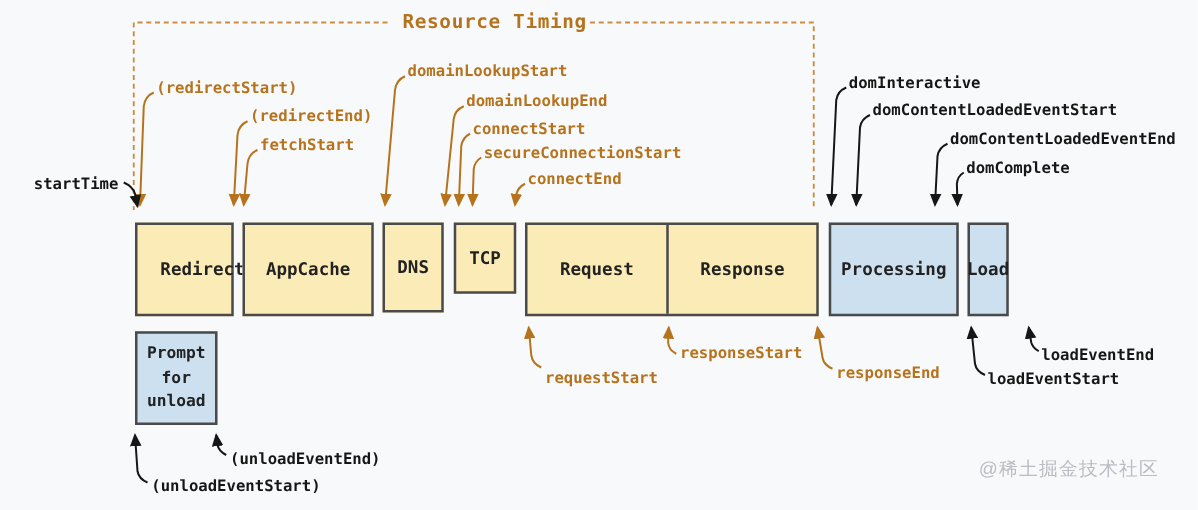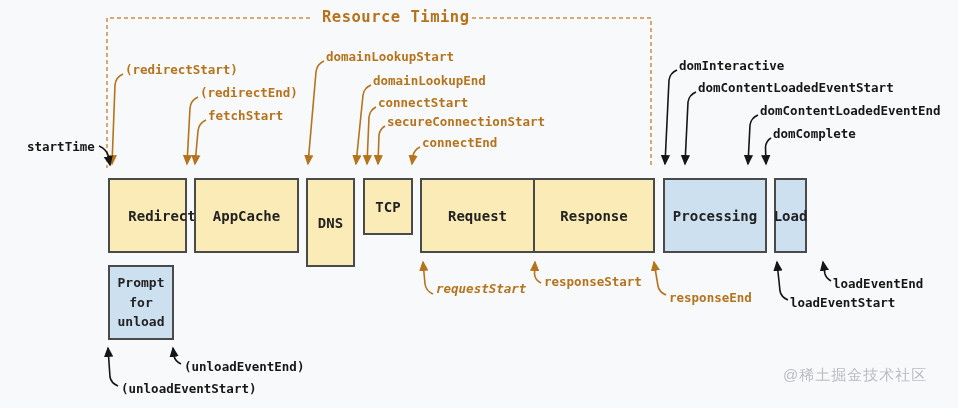--- a/index.html
+++ b/index.html
@@ -93,21 +93,21 @@
   </svg>
 
   <div class="diagram-title">Resource Timing</div>
 
   <div class="box yellow" style="left:108px;top:178px;width:79px;height:75px;padding-left:29px;">
     <span>Redirect</span>
   </div>
   <div class="box yellow" style="left:194px;top:178px;width:105px;height:75px;">
     <span>AppCache</span>
   </div>
-  <div class="box yellow" style="left:306px;top:178px;width:49px;height:89px;">
+  <div class="box yellow" style="left:306px;top:178px;width:49px;height:72px;">
     <span>DNS</span>
   </div>
   <div class="box yellow" style="left:363px;top:178px;width:50px;height:57px;">
     <span>TCP</span>
   </div>
   <div class="duo" style="left:420px;top:178px;width:235px;height:75px;">
     <div class="cell" style="width:111px;">
       <span>Request</span>
     </div>
     <div class="cell second" style="width:120px;">
@@ -130,21 +130,21 @@
   <div class="tl o" style="left:208px;top:108px;">fetchStart</div>
   <div class="tl o" style="left:326px;top:49px;">domainLookupStart</div>
   <div class="tl o" style="left:373px;top:73px;">domainLookupEnd</div>
   <div class="tl o" style="left:378px;top:95px;">connectStart</div>
   <div class="tl o" style="left:387px;top:114px;">secureConnectionStart</div>
   <div class="tl o" style="left:422px;top:135px;">connectEnd</div>
   <div class="tl b" style="left:679px;top:58px;">domInteractive</div>
   <div class="tl b" style="left:698px;top:80px;">domContentLoadedEventStart</div>
   <div class="tl b" style="left:760px;top:103px;">domContentLoadedEventEnd</div>
   <div class="tl b" style="left:773px;top:126px;">domComplete</div>
-  <div class="tl o" style="left:436px;top:281px;font-style:italic;">requestStart</div>
+  <div class="tl o" style="left:436px;top:294px;">requestStart</div>
   <div class="tl o" style="left:544px;top:274px;">responseStart</div>
   <div class="tl o" style="left:669px;top:290px;">responseEnd</div>
   <div class="tl b" style="left:790px;top:295px;">loadEventStart</div>
   <div class="tl b" style="left:833px;top:276px;">loadEventEnd</div>
   <div class="tl b" style="left:184px;top:359px;">(unloadEventEnd)</div>
   <div class="tl b" style="left:121px;top:381px;">(unloadEventStart)</div>
 
   <div class="watermark">@稀土掘金技术社区</div>
 
 </div>

